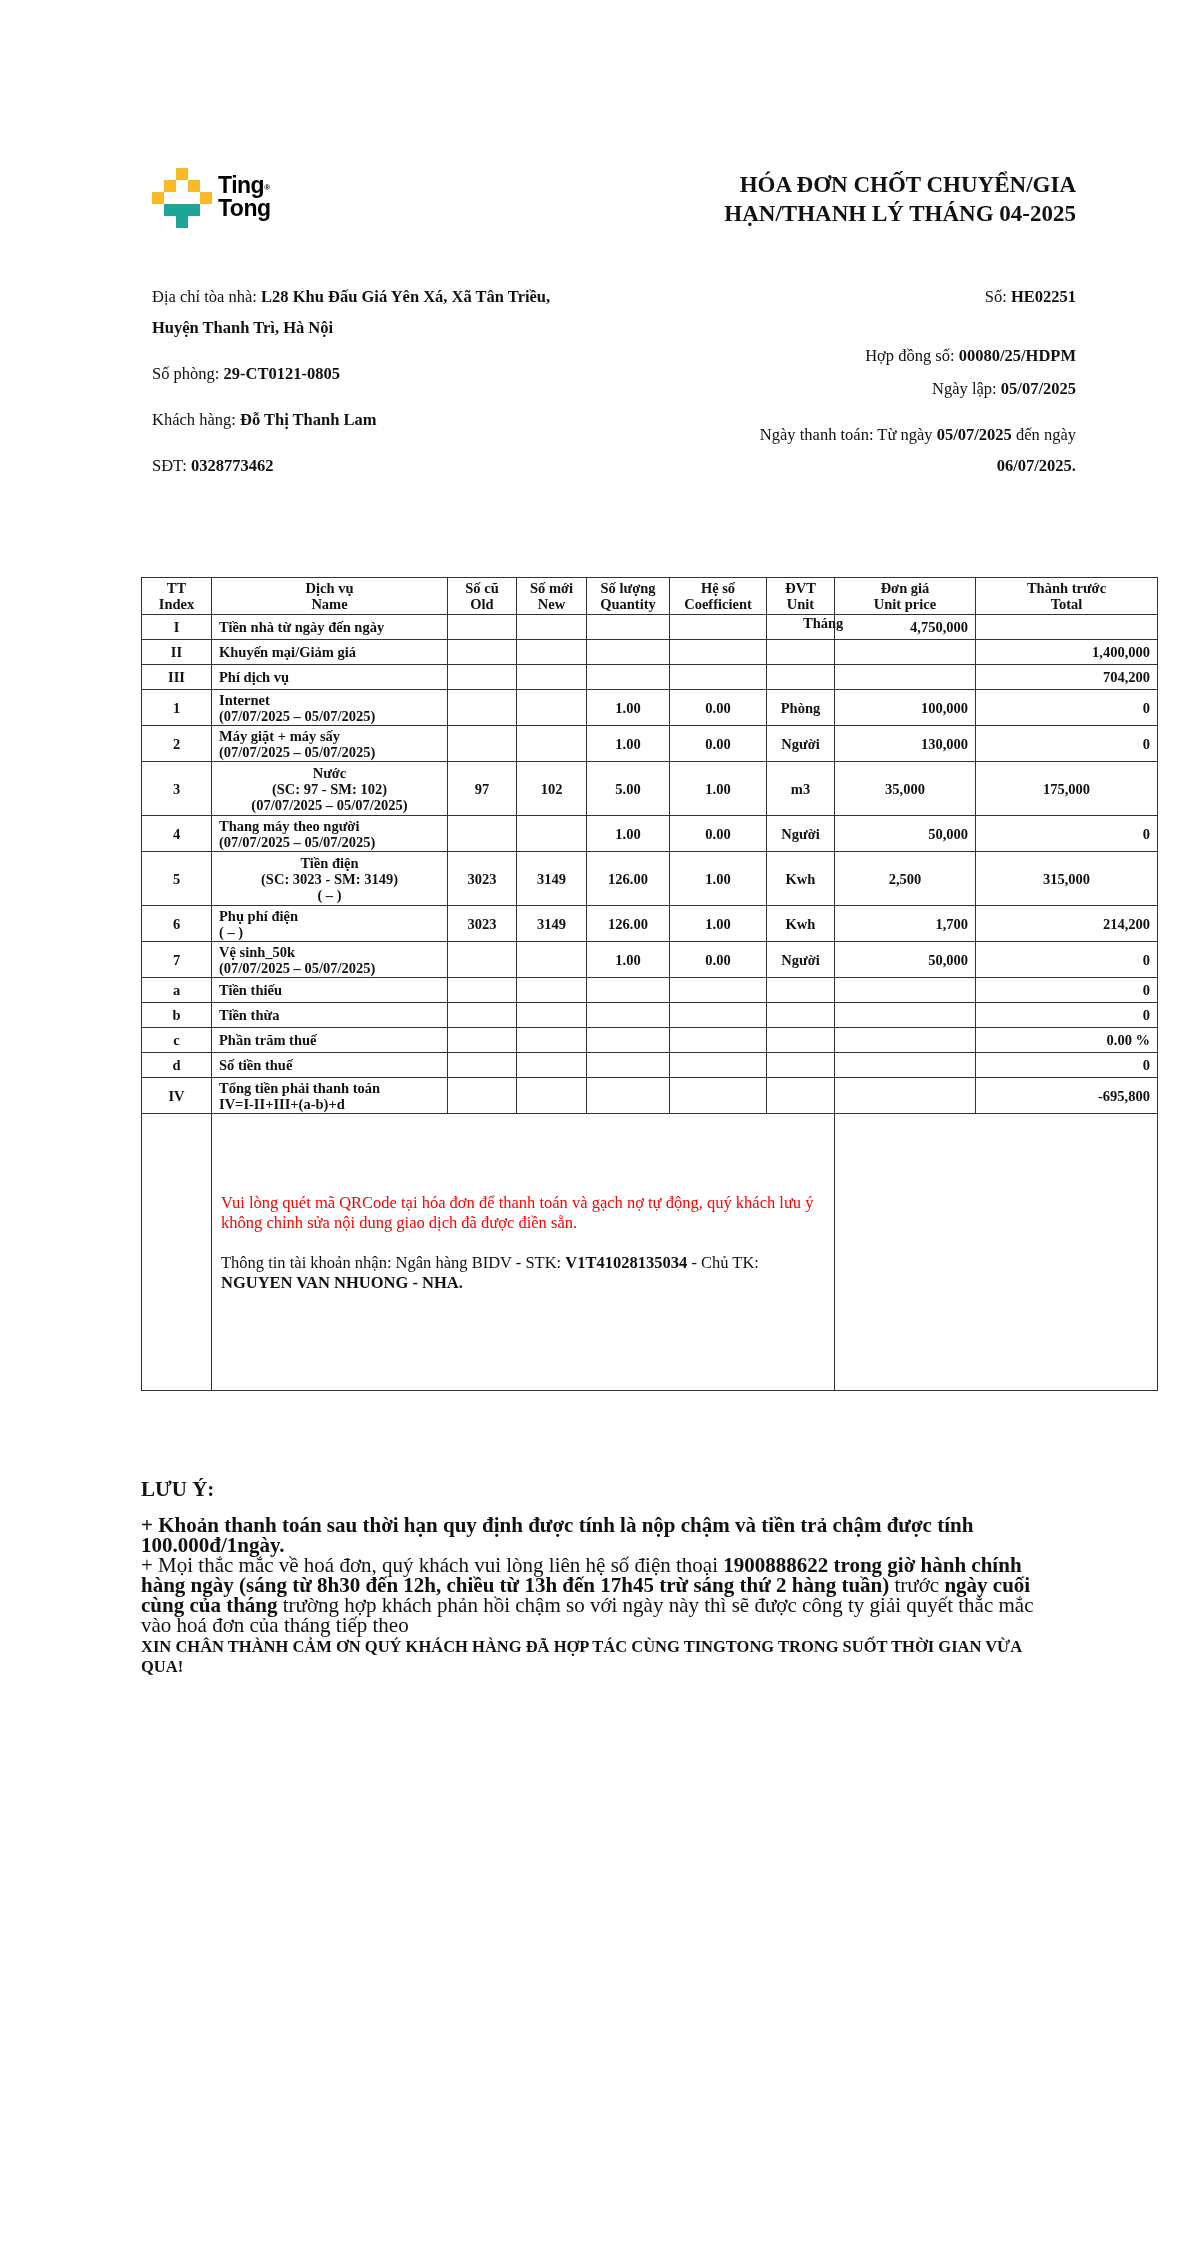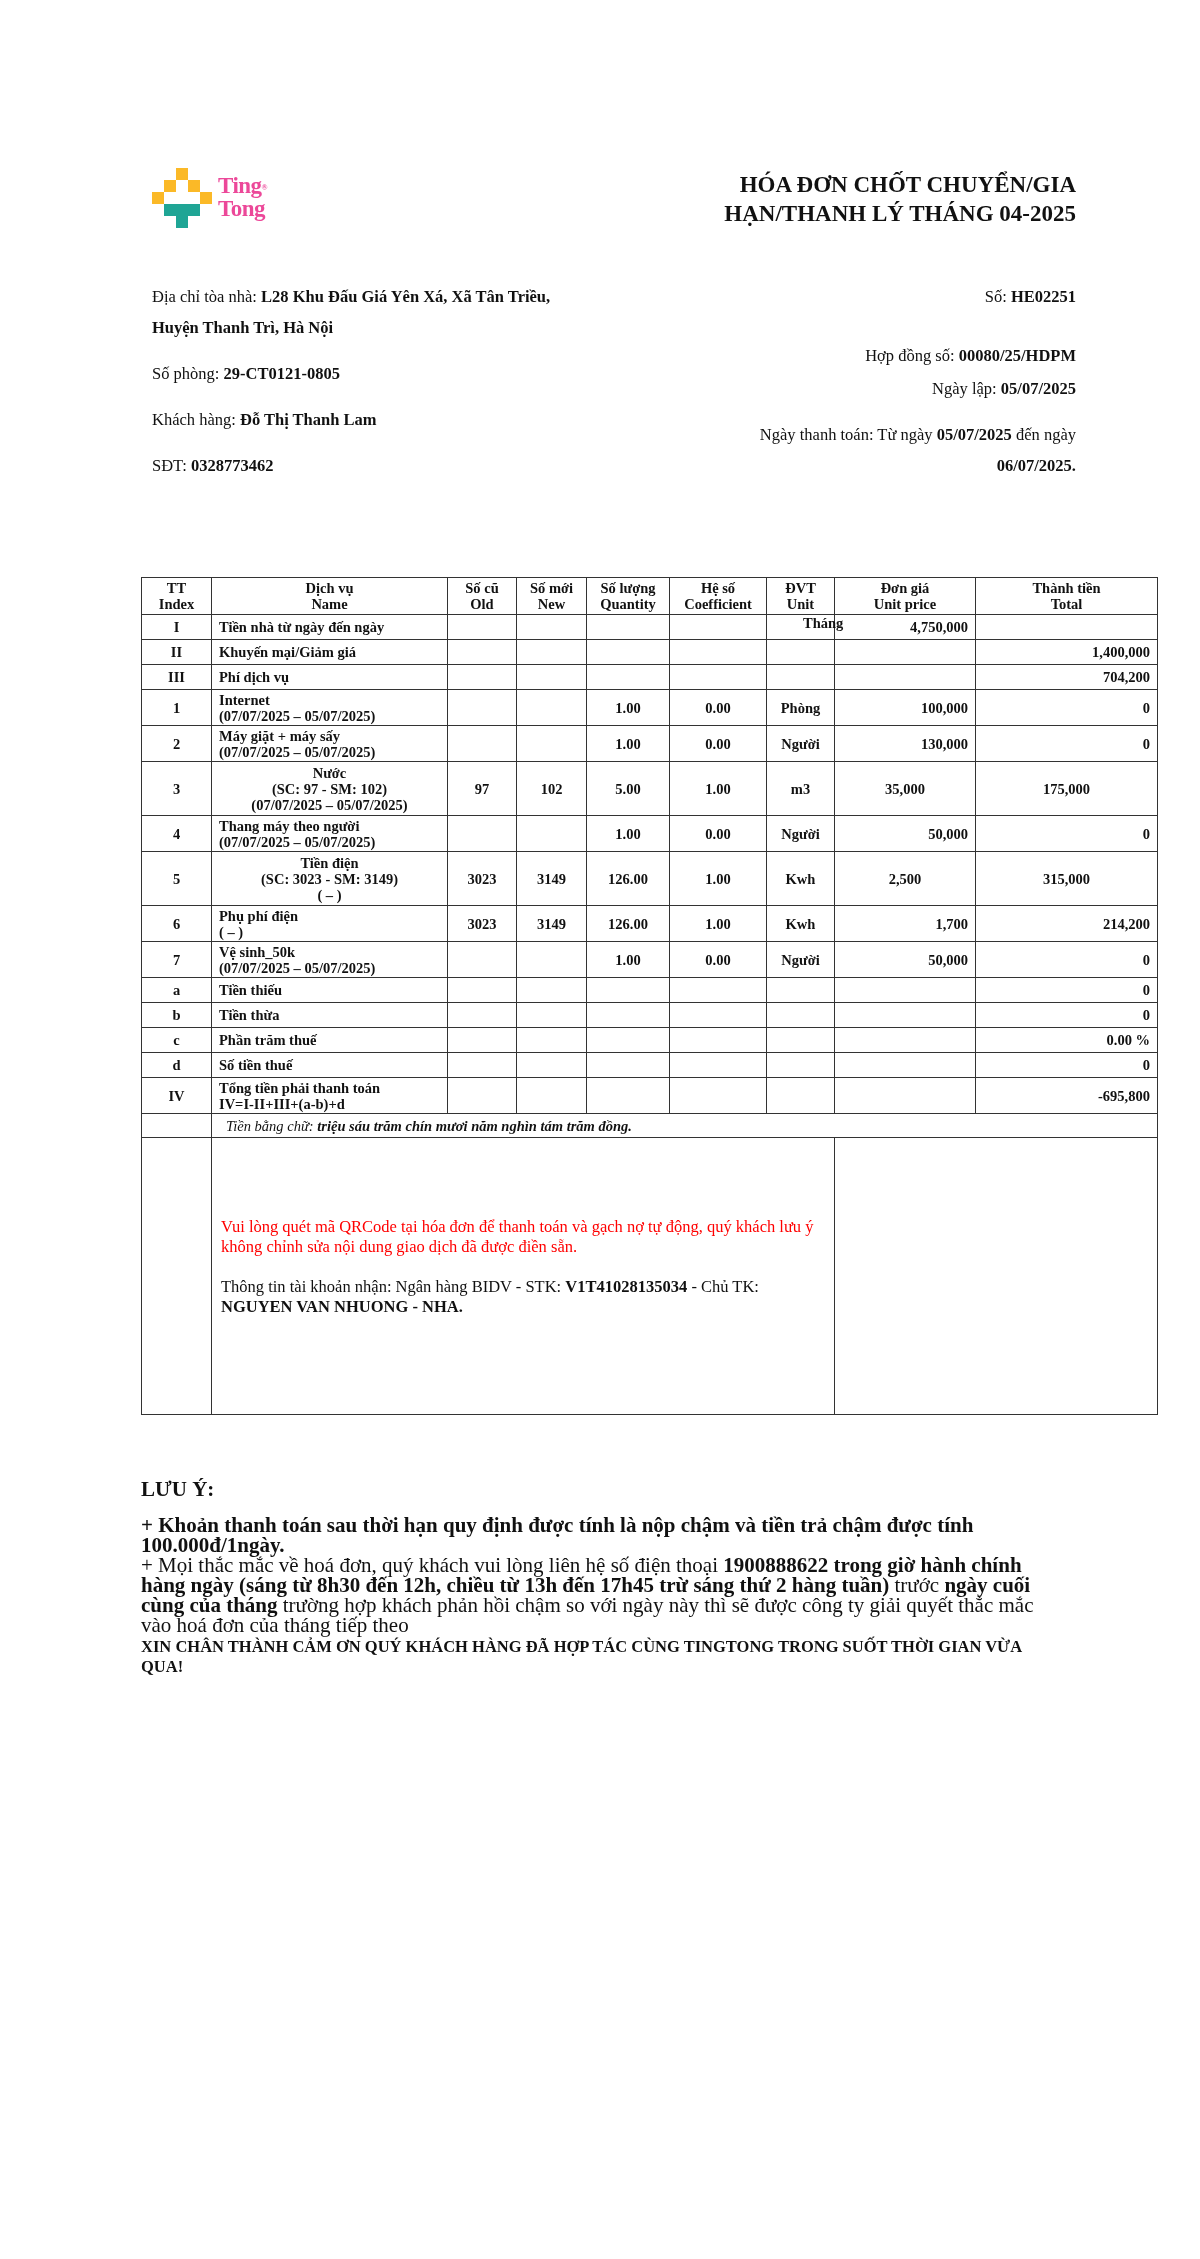--- a/index.html
+++ b/index.html
@@ -1,20 +1,20 @@
 <!DOCTYPE html>
 <html><head>
 <meta charset="utf-8">
 <style>
   html, body { margin:0; padding:0; background:#ffffff; }
   body { width:1200px; height:2259px; position:relative; font-family:"Liberation Serif", serif; color:#111; overflow:hidden; }
   .abs { position:absolute; }
   
   .logo { left:152px; top:168px; width:140px; height:62px; }
-  .logo-text { position:absolute; left:66px; top:6px; font-family:Liberation Serif, serif; font-weight:bold; color:#ec4899; font-size:23px; line-height:23px; letter-spacing:-0.5px; }
+  .logo-text { position:absolute; left:66px; top:6px; font-family:Liberation Sans, sans-serif; font-weight:bold; color:#000000; font-size:23px; line-height:23px; letter-spacing:-0.5px; }
   .logo-reg { font-size:8px; vertical-align:top; position:relative; top:2px; }
   
   .title { right:124px; top:170px; text-align:right; font-weight:bold; font-size:23px; line-height:29px; }
   
   .info { font-size:16.5px; line-height:20px; }
   .info b { font-weight:bold; }
   .left-info { left:152px; }
   .right-info { right:124px; text-align:right; }
   
   table.inv { position:absolute; left:141px; top:577px; width:1016px; border-collapse:collapse; font-size:14.5px; font-weight:bold; table-layout:fixed; }
@@ -138,21 +138,21 @@
         </th>
         <th>
           <div>ĐVT</div>
           <div>Unit</div>
         </th>
         <th>
           <div>Đơn giá</div>
           <div>Unit price</div>
         </th>
         <th>
-          <div>Thành tiền</div>
+          <div>Thành trước</div>
           <div>Total</div>
         </th>
       </tr>
   </thead>
   <tbody id="tbody">
       <tr class="h1">
         <td class="c"><span>I</span></td>
         <td class="l">
           <div>Tiền nhà từ ngày  đến ngày</div>
         </td>
@@ -351,24 +351,20 @@
         <td class="c"><span></span></td>
         <td class="c"><span></span></td>
         <td class="c"><span></span></td>
         <td class="c"><span></span></td>
         <td class="c"><span></span></td>
         <td class="r"><span></span></td>
         <td class="r"><span>-695,800</span></td>
       </tr>
     </tbody>
   <tfoot>
-    <tr>
-      <td></td>
-      <td colspan="8" class="words"><span>Tiền bằng chữ: </span><b>triệu sáu trăm chín mươi năm nghìn tám trăm đồng.</b></td>
-    </tr>
     <tr>
       <td class="qr-cell"></td>
       <td colspan="6" class="qr-cell">
         <div class="qr-text">
           <div class="qr-red">Vui lòng quét mã QRCode tại hóa đơn để thanh toán và gạch nợ tự động, quý khách lưu ý không chỉnh sửa nội dung giao dịch đã được điền sẵn.</div>
           <div class="qr-acc"><span>Thông tin tài khoản nhận: Ngân hàng BIDV - STK: </span><b>V1T41028135034</b><span> - Chủ TK: </span><b>NGUYEN VAN NHUONG - NHA.</b></div>
         </div>
       </td>
       <td colspan="2" class="qr-cell"></td>
     </tr>

